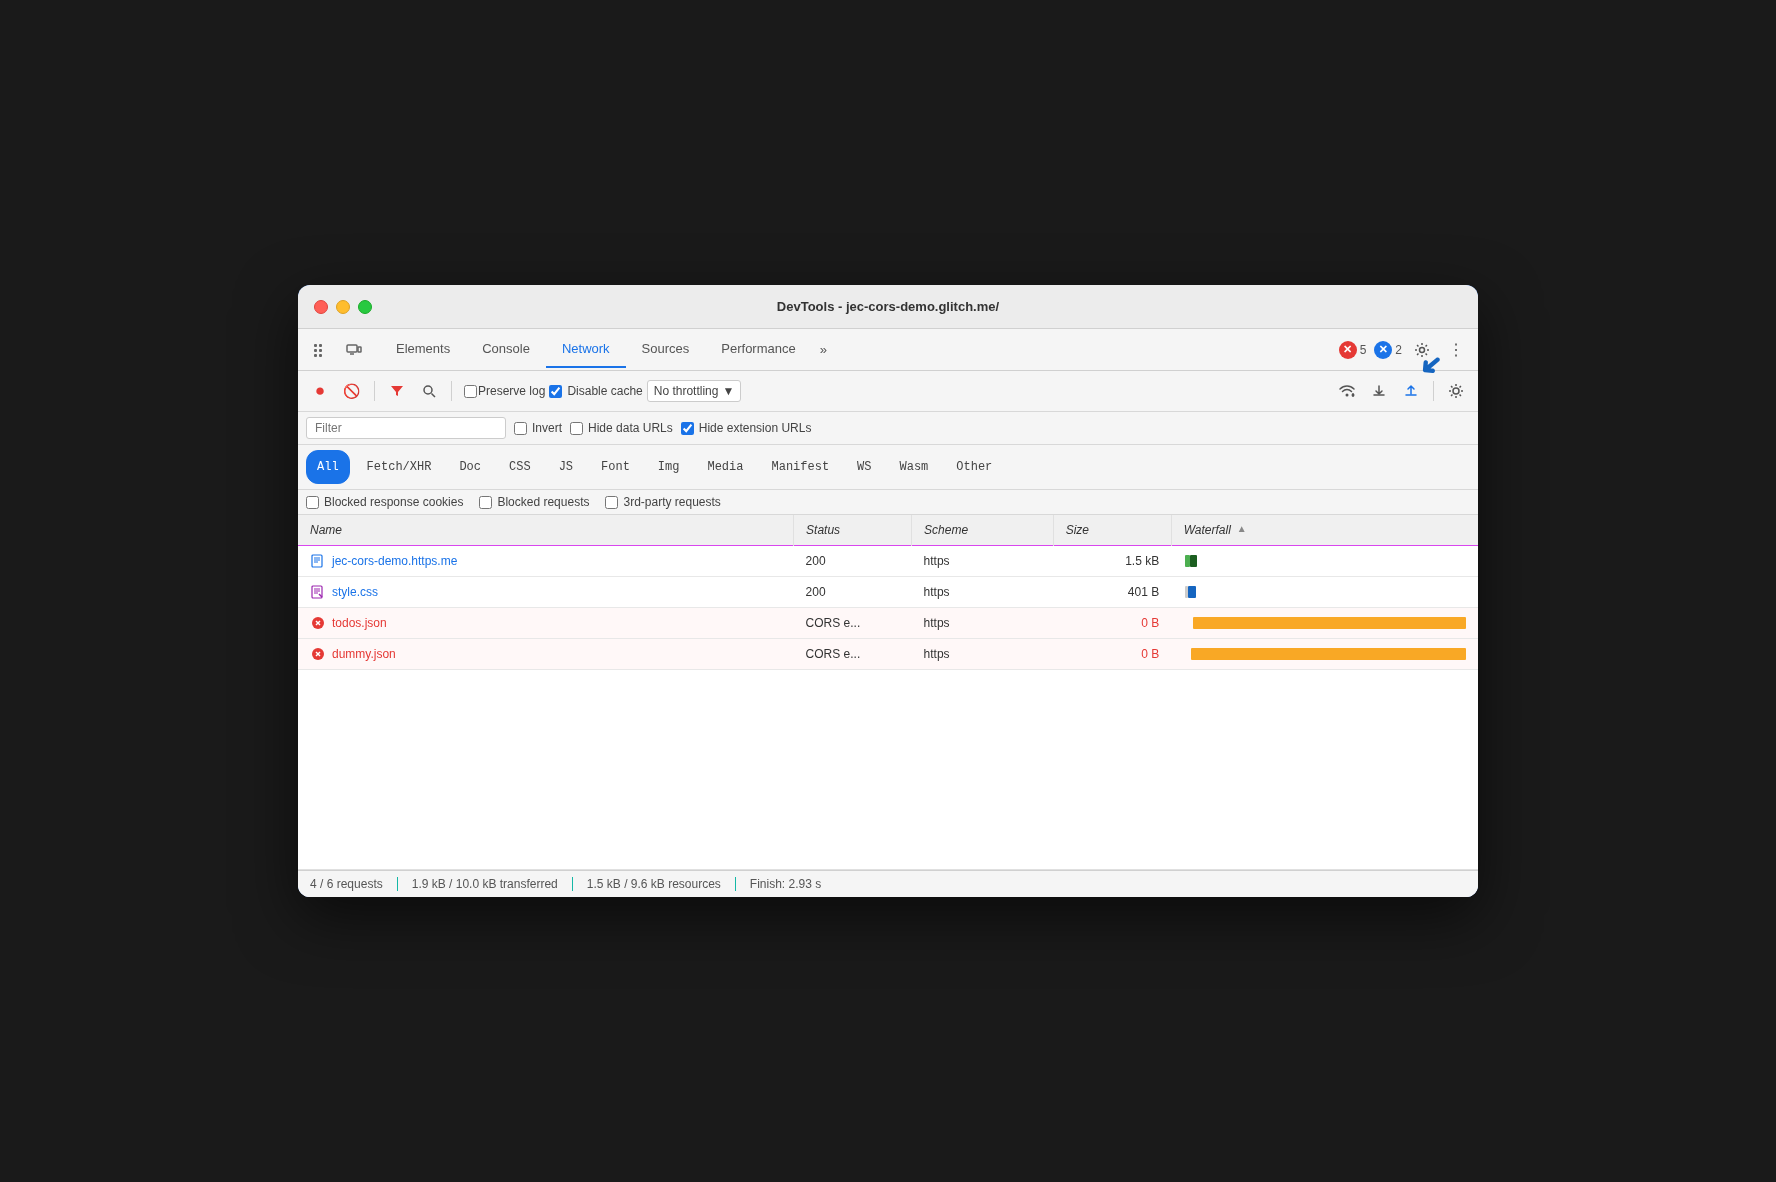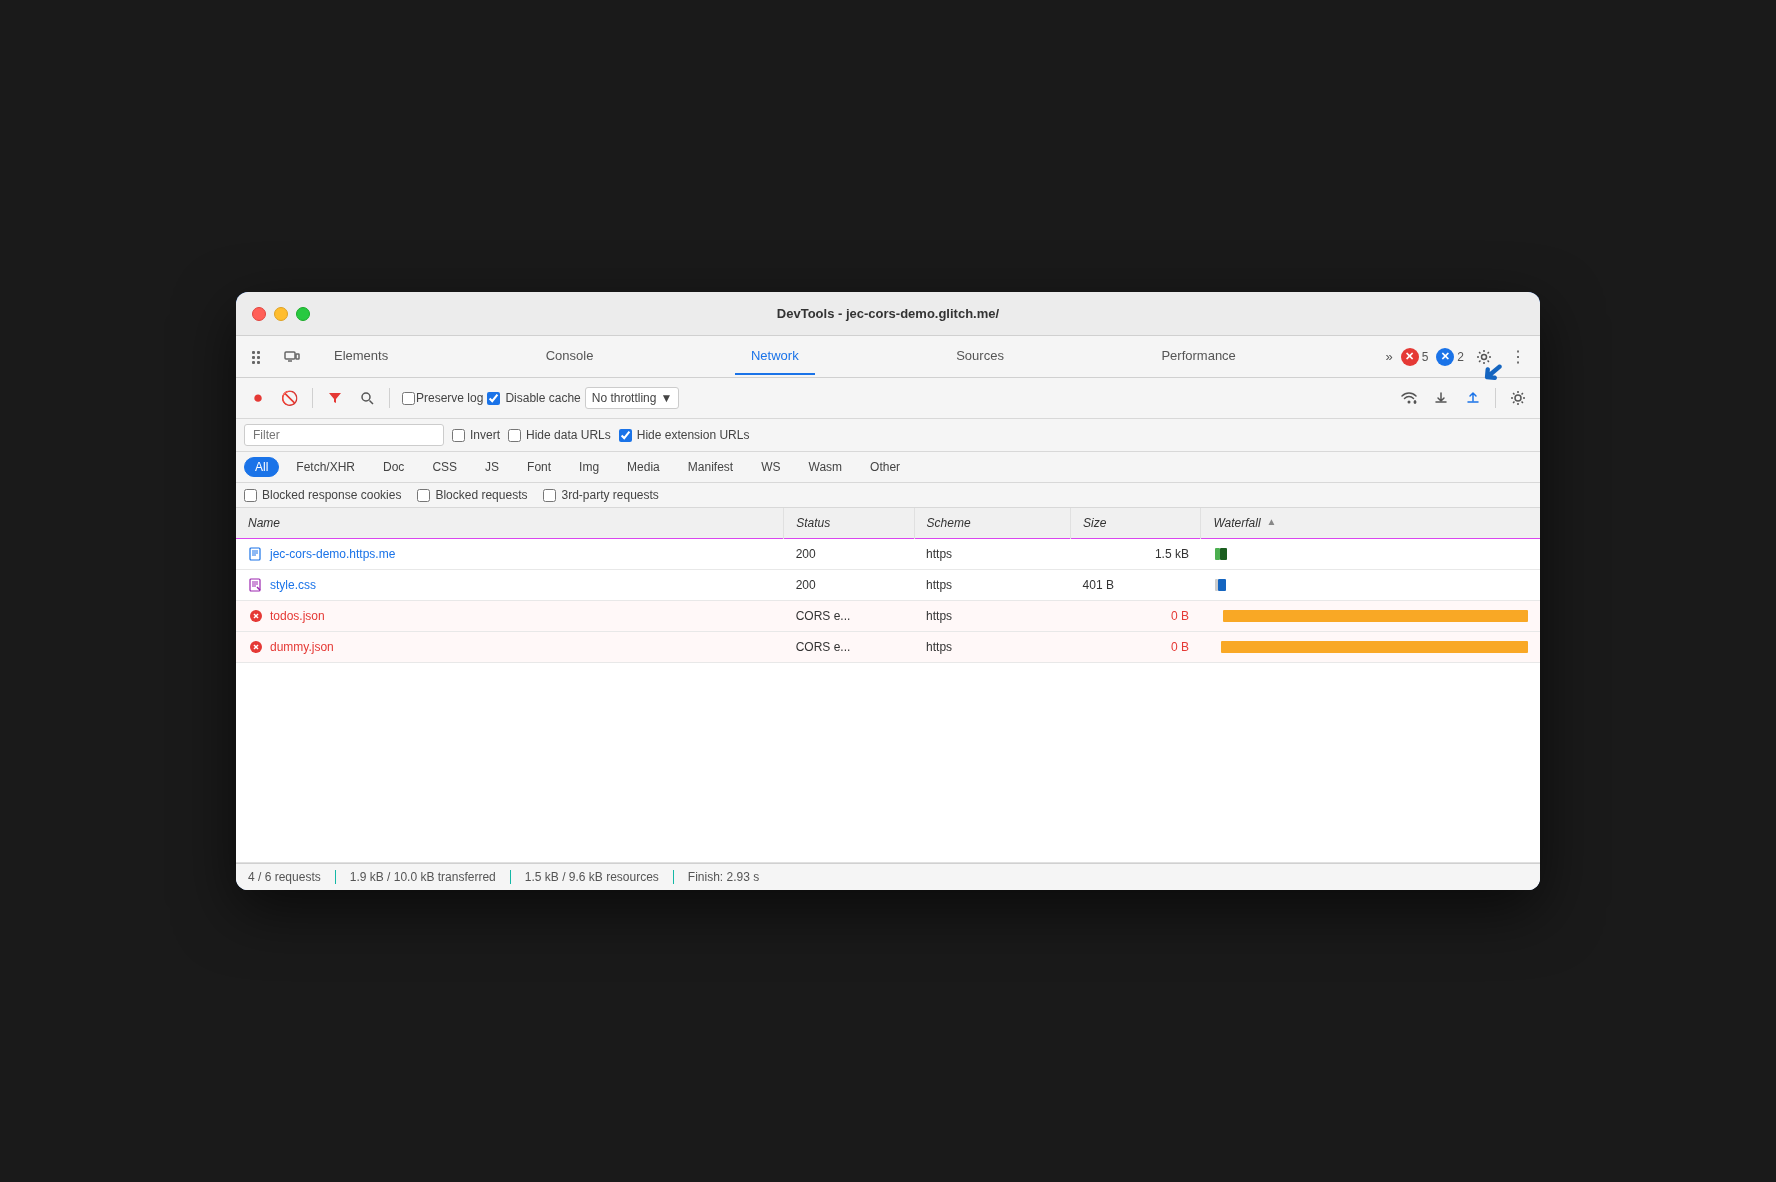--- a/index.html
+++ b/index.html
@@ -5,21 +5,21 @@
     * { box-sizing: border-box; margin: 0; padding: 0; }
     body {
       background: #1a1a1a;
       display: flex;
       justify-content: center;
       align-items: center;
       min-height: 100vh;
       font-family: -apple-system, BlinkMacSystemFont, 'Helvetica Neue', Arial, sans-serif;
     }
     .window {
-      width: 1304px;
+      width: 1180px;
       background: #3b82f6;
       border-radius: 12px;
       box-shadow: 0 20px 60px rgba(0,0,0,0.6);
       overflow: hidden;
     }
     .title-bar {
       background: #ececec;
       padding: 14px 16px;
       display: flex;
       align-items: center;
@@ -75,21 +75,20 @@
       border-radius: 4px;
       cursor: pointer;
       color: #555;
       font-size: 14px;
     }
     .tabs {
       display: flex;
       align-items: center;
       gap: 0;
       flex: 1;
-      justify-content: space-between;
     }
     .tab {
       padding: 10px 16px;
       font-size: 13px;
       color: #555;
       cursor: pointer;
       border-bottom: 2px solid transparent;
       white-space: nowrap;
     }
     .tab.active {
@@ -234,27 +233,28 @@
     .type-filter {
       display: flex;
       align-items: center;
       padding: 5px 8px;
       background: #f5f5f5;
       border-bottom: 1px solid #d8d8d8;
       gap: 6px;
       flex-wrap: wrap;
     }
     .type-btn {
-      padding: 2px 10px;
+      padding: 9px 10px;
       font-size: 12px;
       border-radius: 12px;
       cursor: pointer;
       border: 1px solid transparent;
       color: #444;
       background: transparent;
+      font-family: Liberation Mono, monospace;
     }
     .type-btn.active {
       background: #1a73e8;
       color: white;
       border-color: #1a73e8;
     }
 
     
     .blocked-row {
       display: flex;
@@ -606,21 +606,21 @@
                   <line x1="3" y1="6" x2="9" y2="6" stroke="#9c27b0" stroke-width="1"></line>
                   <line x1="3" y1="8" x2="7" y2="8" stroke="#9c27b0" stroke-width="1"></line>
                   <line x1="8" y1="9" x2="11" y2="12" stroke="#9c27b0" stroke-width="1.5"></line>
                 </svg>
               </span>
               <span class="file-name">style.css</span>
             </div>
           </td>
           <td>200</td>
           <td>https</td>
-          <td style="">401 B</td>
+          <td style="text-align:right;">401 B</td>
           <td>
             <div style="position:relative; height:14px; display:flex; align-items:center;">
               <div style="position:absolute; left:2px; width:3px; height:12px; background:#ccc; border-radius:1px;"></div>
               <div style="position:absolute; left:5px; width:8px; height:12px; background:#1565c0; border-radius:1px;"></div>
             </div>
           </td>
         </tr>
 
         <tr class="table-row" style="background:#fff8f8;">
           <td>

